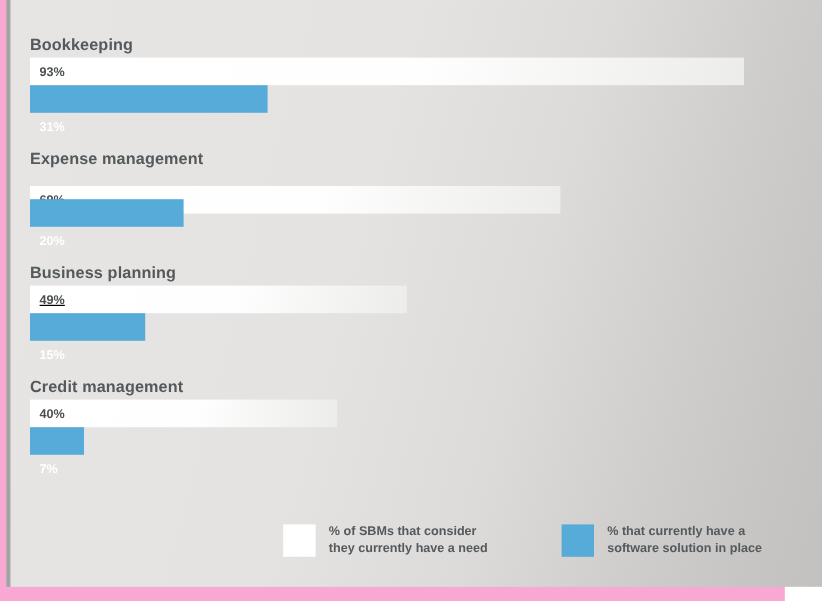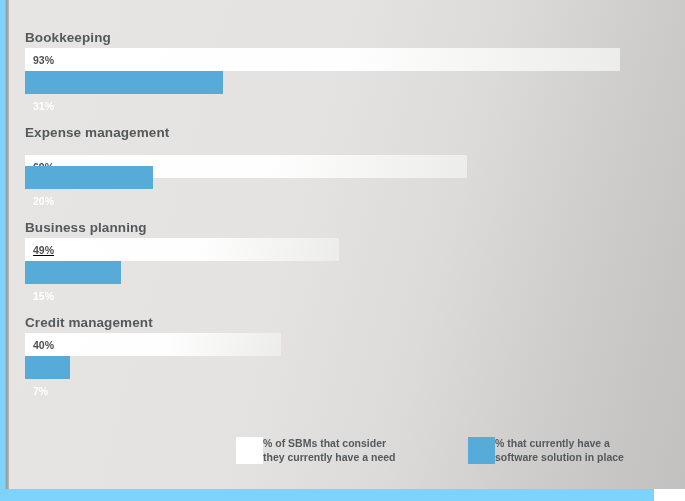--- a/index.html
+++ b/index.html
@@ -11,21 +11,21 @@
     height: 501px;
     background: #ffffff;
     font-family: "Liberation Sans", sans-serif;
     overflow: hidden;
   }
 
   #figure {
     position: relative;
     width: 654px;
     height: 501px;
-    background: #7dd3fc;
+    background: #f9a8d4;
   }
 
   
   #left-shadow {
     position: absolute;
     left: 5px;
     top: 0px;
     width: 4px;
     height: 489px;
     background: linear-gradient(to right, #b7b7b7 0%, #9a9a9a 45%, #bdbdbd 100%);
@@ -114,20 +114,21 @@
   .legend-swatch {
     width: 27px;
     height: 27px;
     flex: 0 0 auto;
     margin-top: 1px;
   }
   .legend-swatch.need { background: #ffffff; }
   .legend-swatch.have { background: #56abd8; }
 
   .legend-text {
+    margin-left: 11px;
     font-size: 10.5px;
     font-weight: bold;
     color: #55595c;
     line-height: 14px;
     white-space: pre-line;
   }
 </style>
 </head>
 <body>
 

